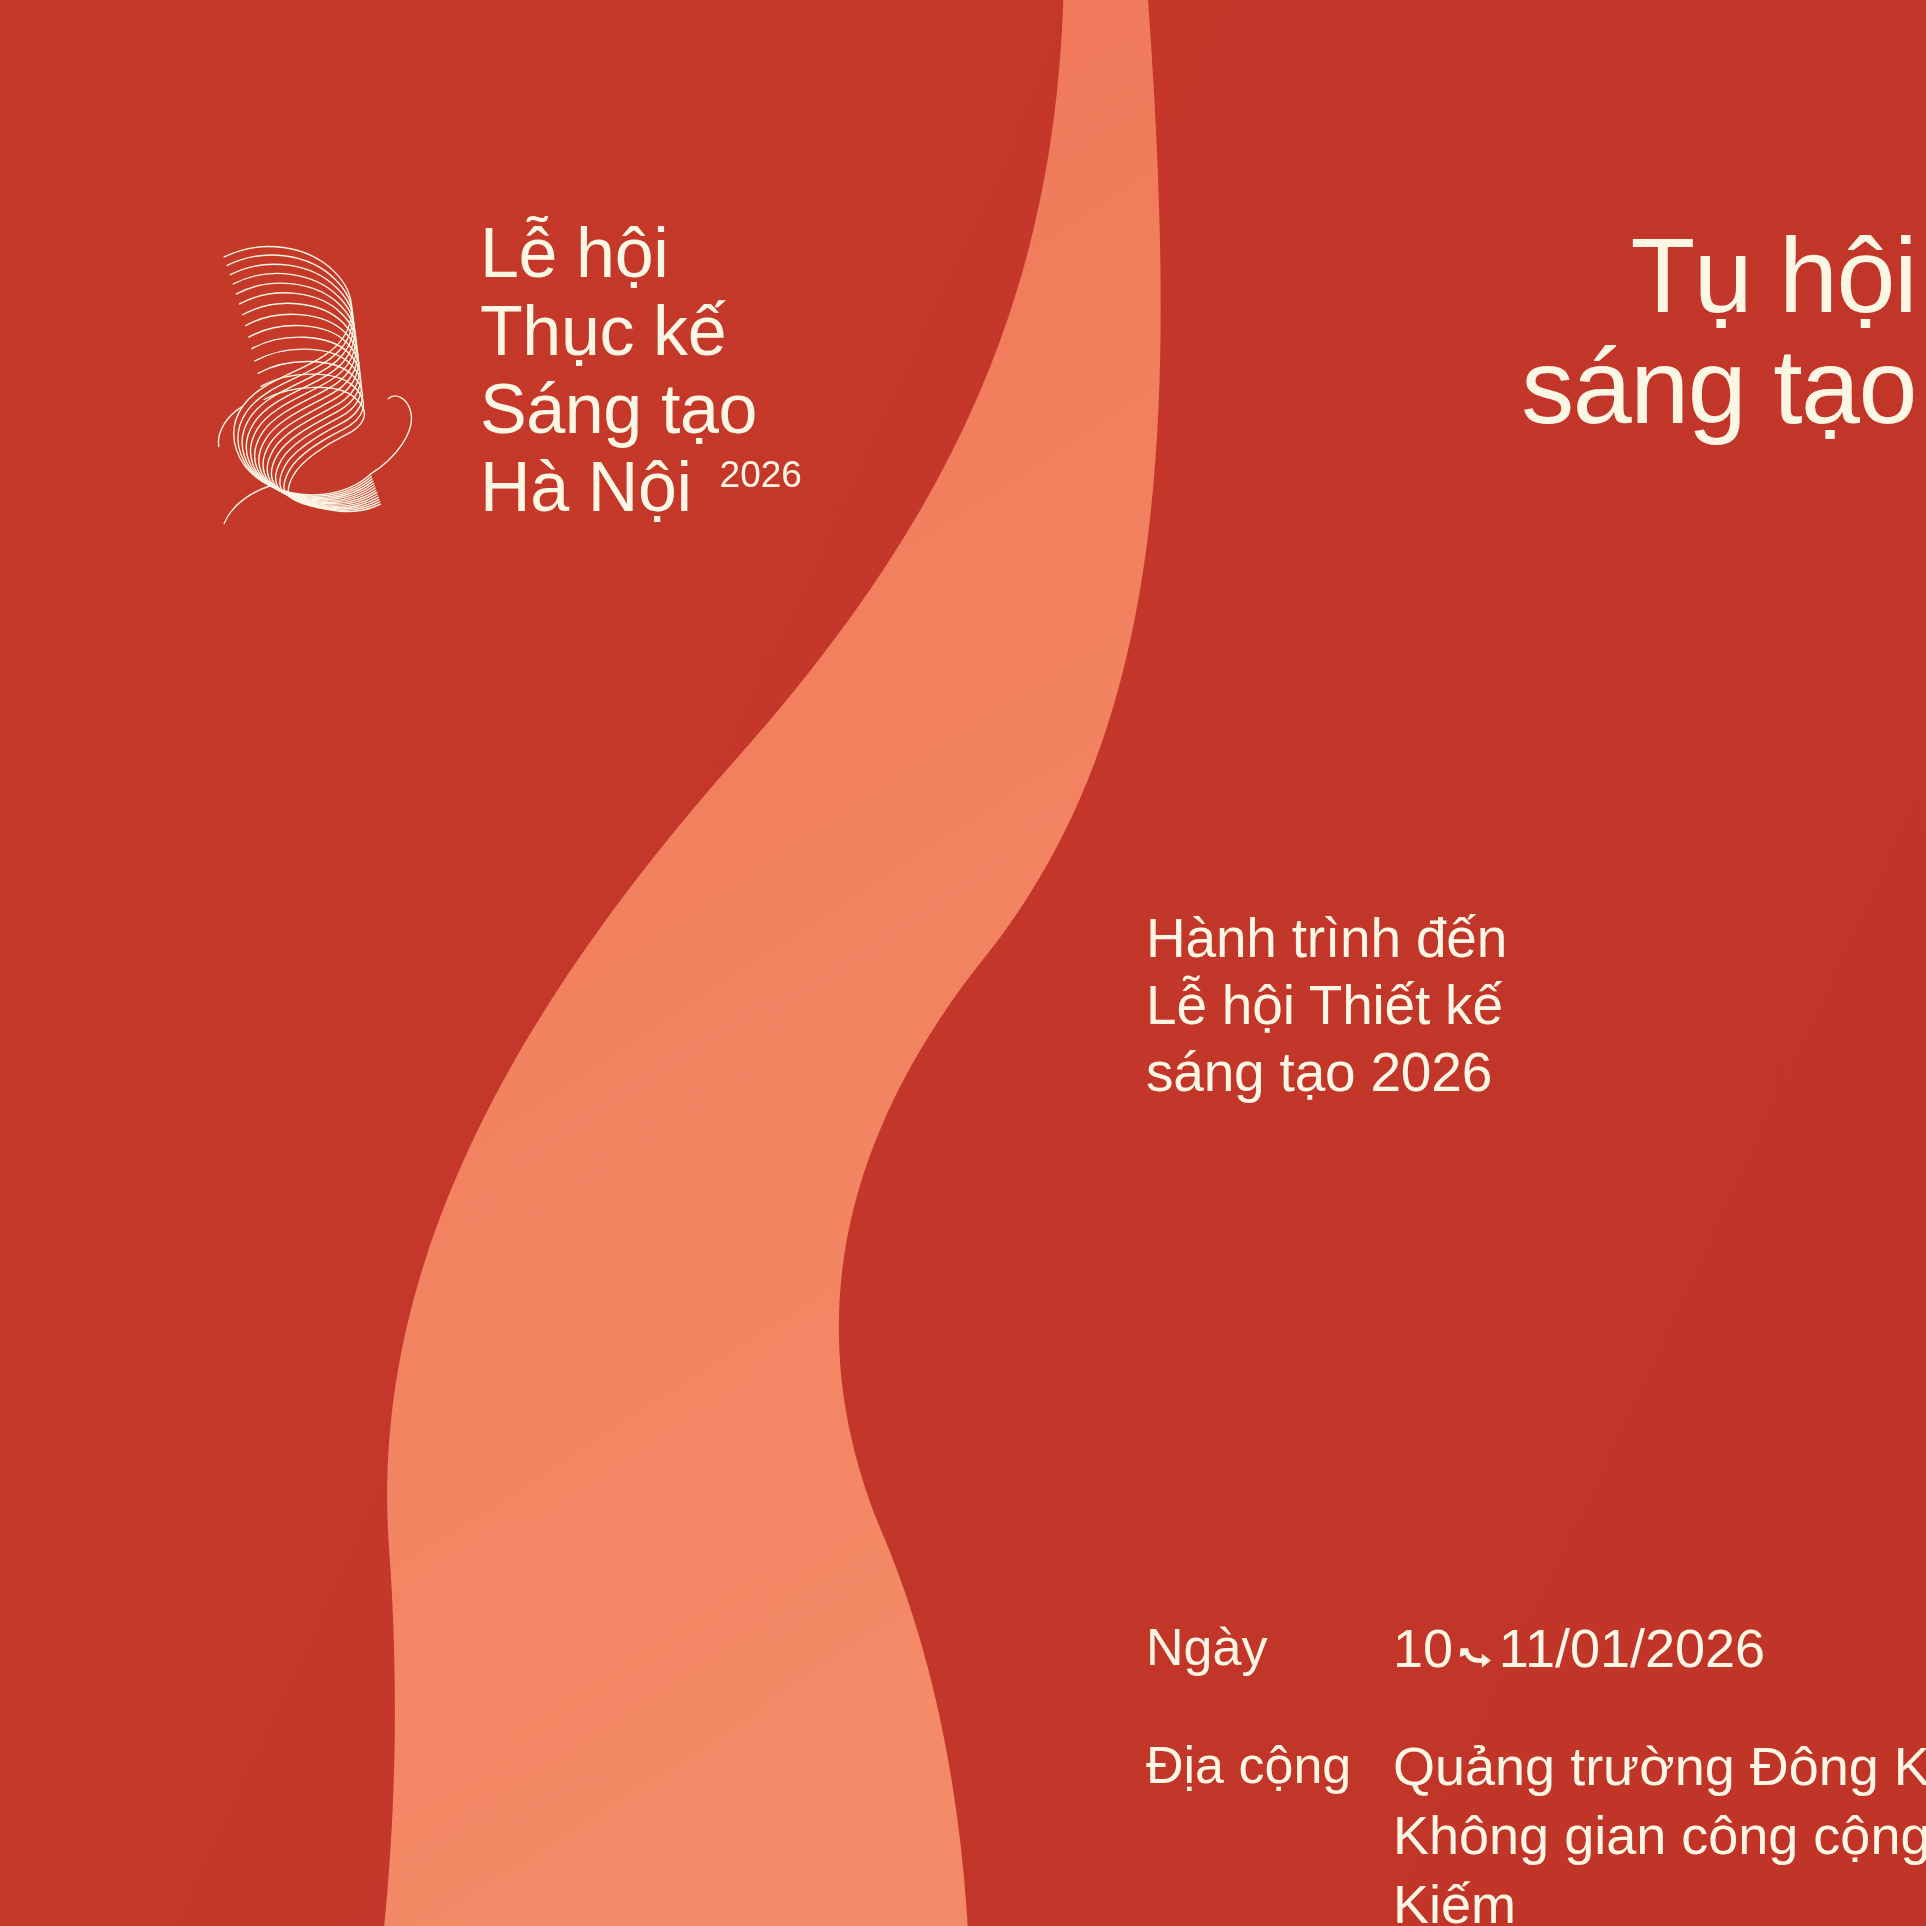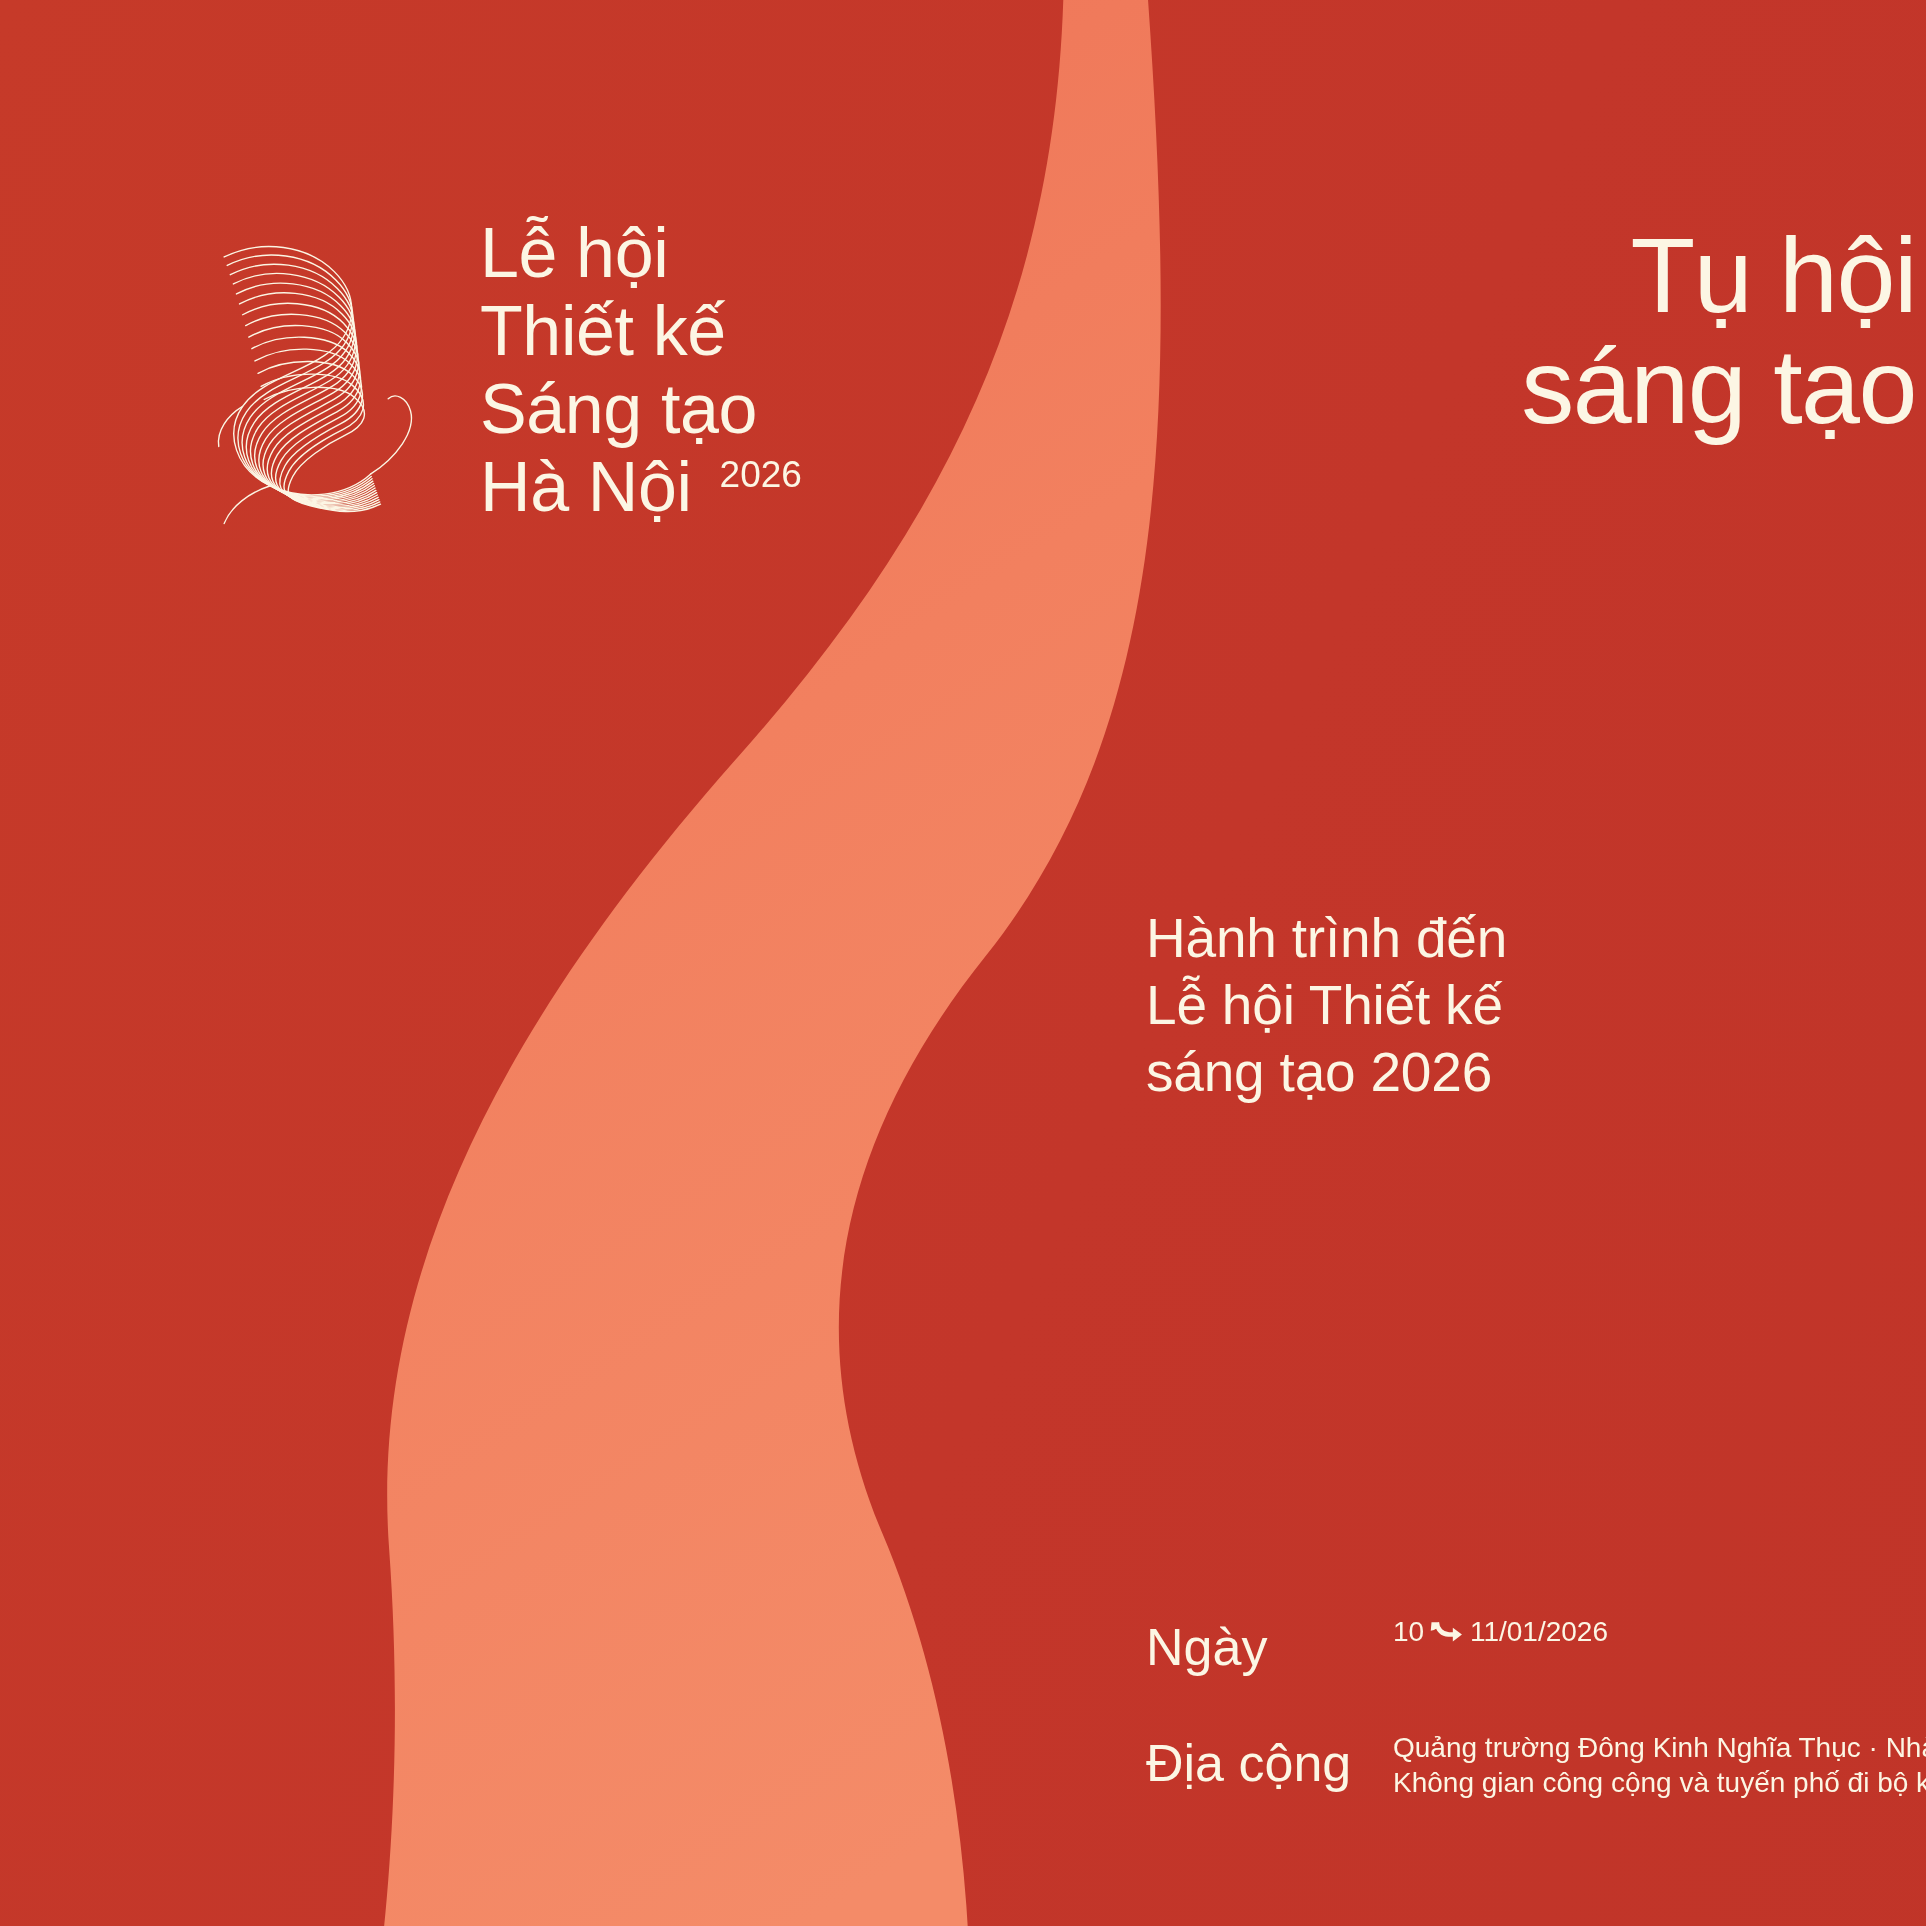--- a/index.html
+++ b/index.html
@@ -81,21 +81,21 @@
     position:absolute;left:1146px;top:1614px;width:1772px;
     color:#FCF6E4;
   }
   .meta-row{display:flex;align-items:flex-start;margin-bottom:49px;}
   .meta-row:last-child{margin-bottom:0;}
   .meta-label{
     flex:0 0 247px;
     font-size:52px;line-height:1.28;font-weight:400;letter-spacing:0px;
   }
   .meta-value{
-    font-size:28px;line-height:1.28;font-weight:400;letter-spacing:0px;
+    font-size:54px;line-height:1.28;font-weight:400;letter-spacing:0px;
     white-space:pre-line;
   }
   .arrow-glyph{
     display:inline-block;width:35px;height:23px;vertical-align:-2.3px;
     margin:0 4.6px 0 6.2px;
   }
 </style>
 </head>
 <body>
 
@@ -147,21 +147,21 @@
         <path d="M216 518 C288 478 408 476 450 512 C496 550 478 586 424 612 C378 634 310 678 290 718 C268 762 272 778 336 794 C400 810 456 820 518 790"></path>
       </g>
       <g fill="none" stroke="#FCF6E4" stroke-width="3.6" stroke-linecap="round">
         <path d="M492 712 C560 668 610 600 596 548 C586 512 556 500 538 516"></path>
         <path d="M160 536 C120 560 92 600 98 640"></path>
         <path d="M232 742 C176 760 130 796 112 840"></path>
       </g>
     </svg>
 
     <div class="fest-word"><span>Lễ hội</span>
-<span>Thiết kế</span>
+<span>Thục kế</span>
 <span>Sáng tạo</span>
 <span>Hà Nội</span><span class="yr">2026</span></div>
 
     <div class="col col-vi">
       <h1 class="bighead">Tụ hội
 sáng tạo</h1>
     </div>
 
     <div class="subhead sub-vi">Hành trình đến
 Lễ hội Thiết kế

